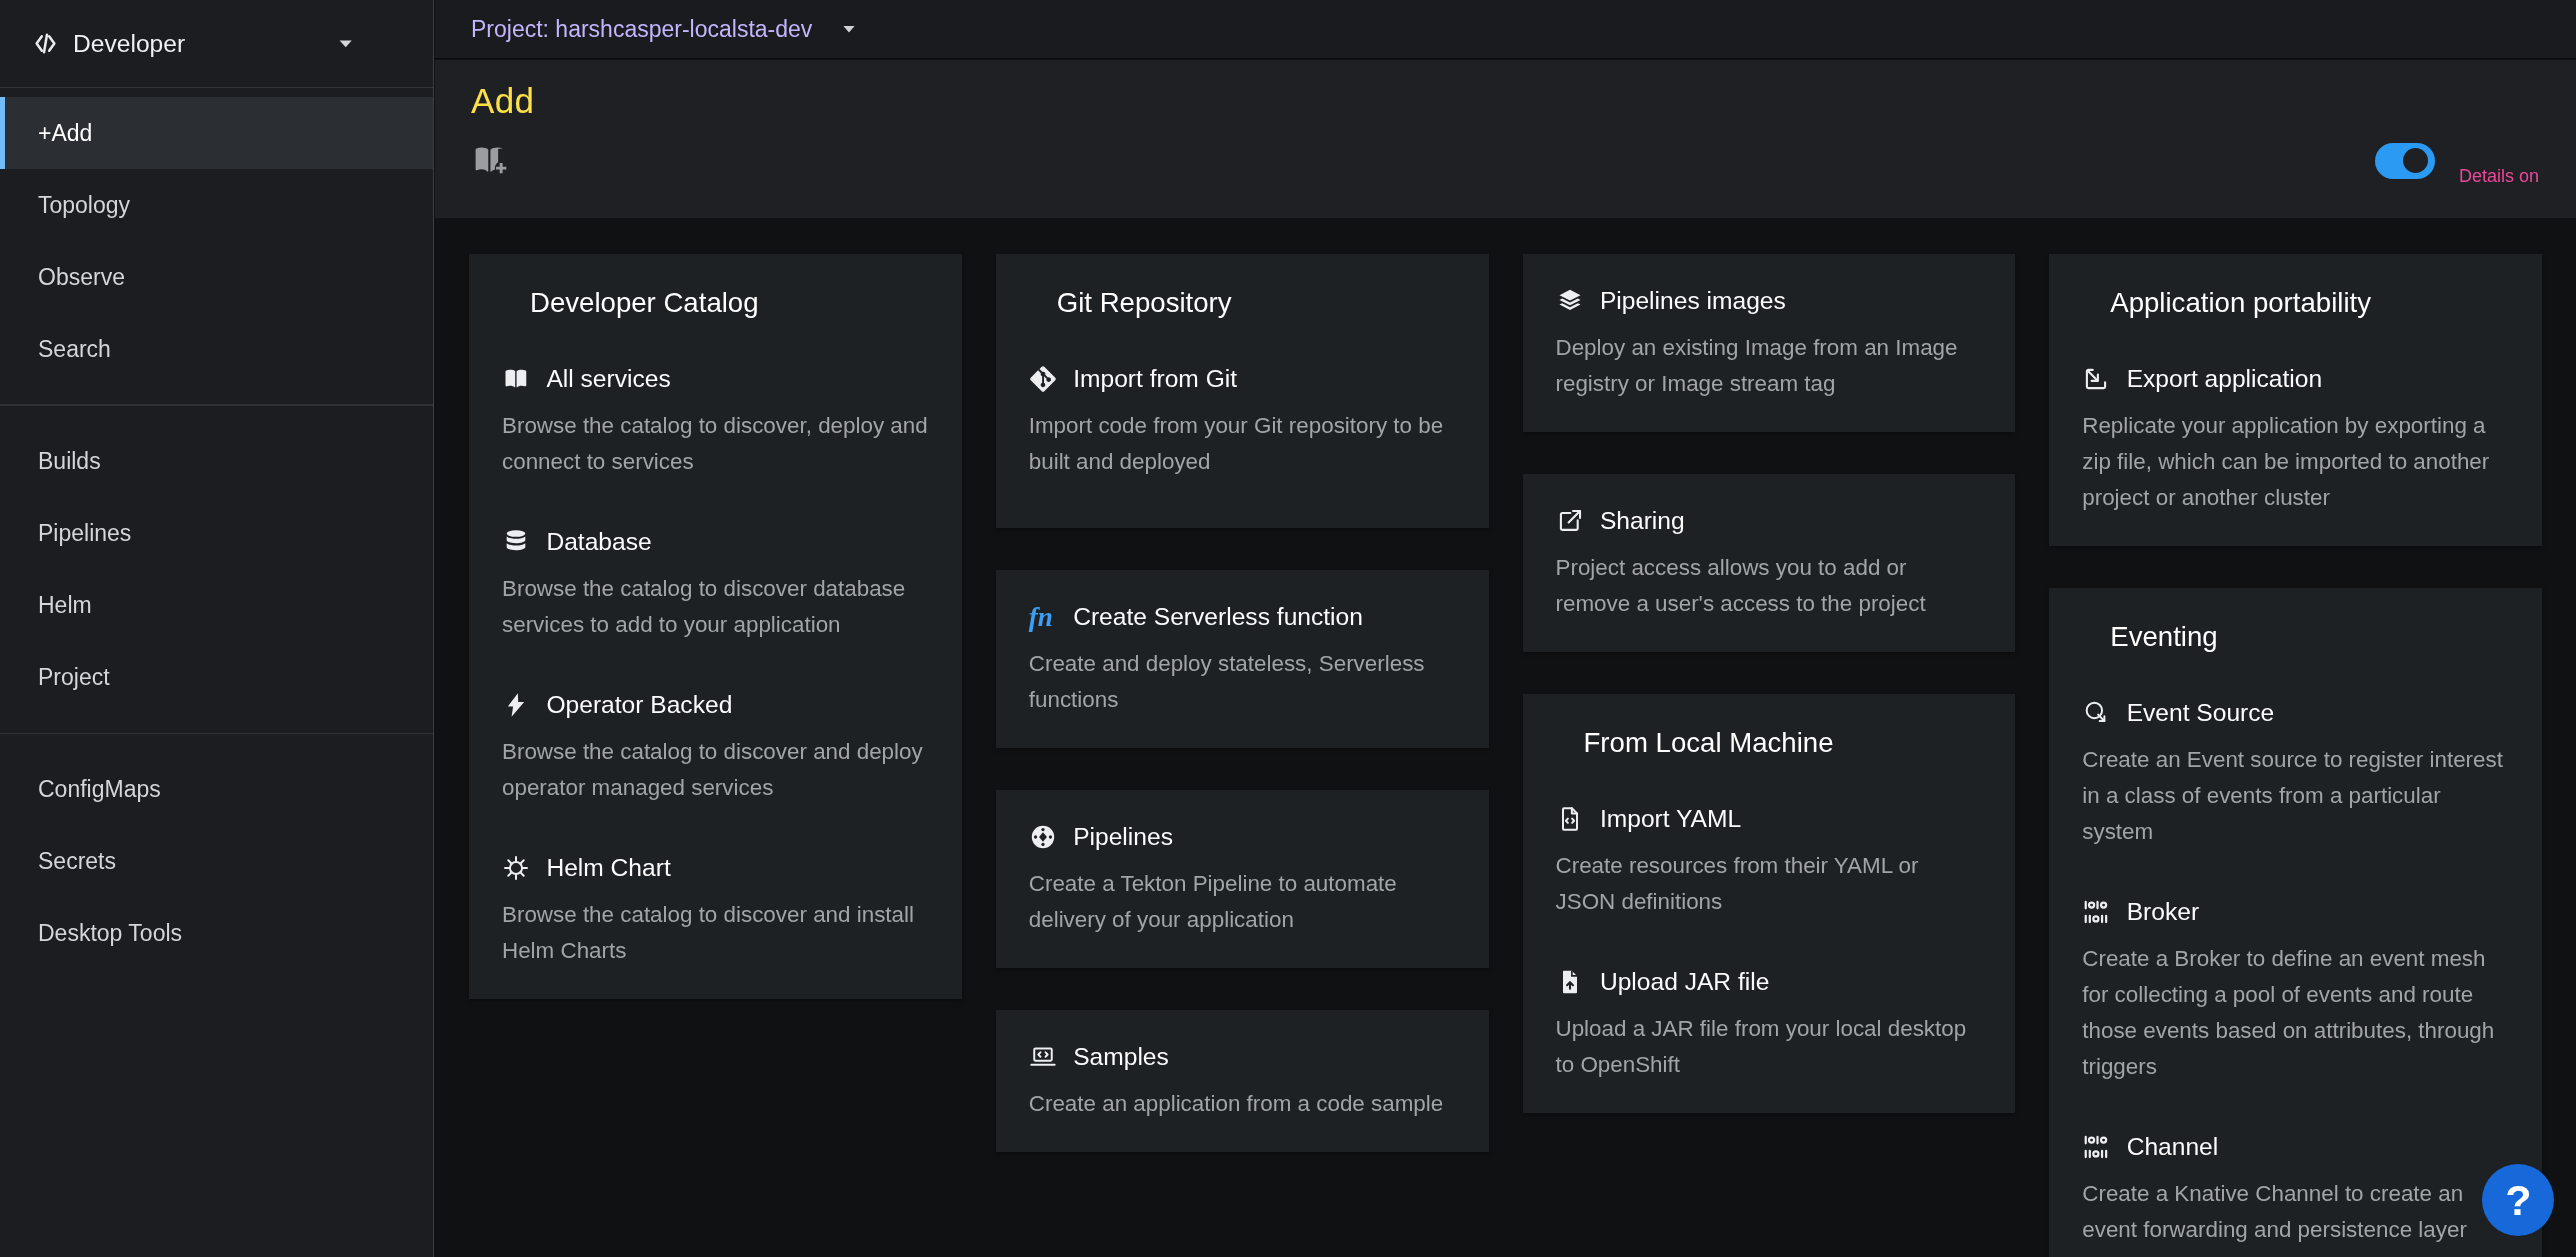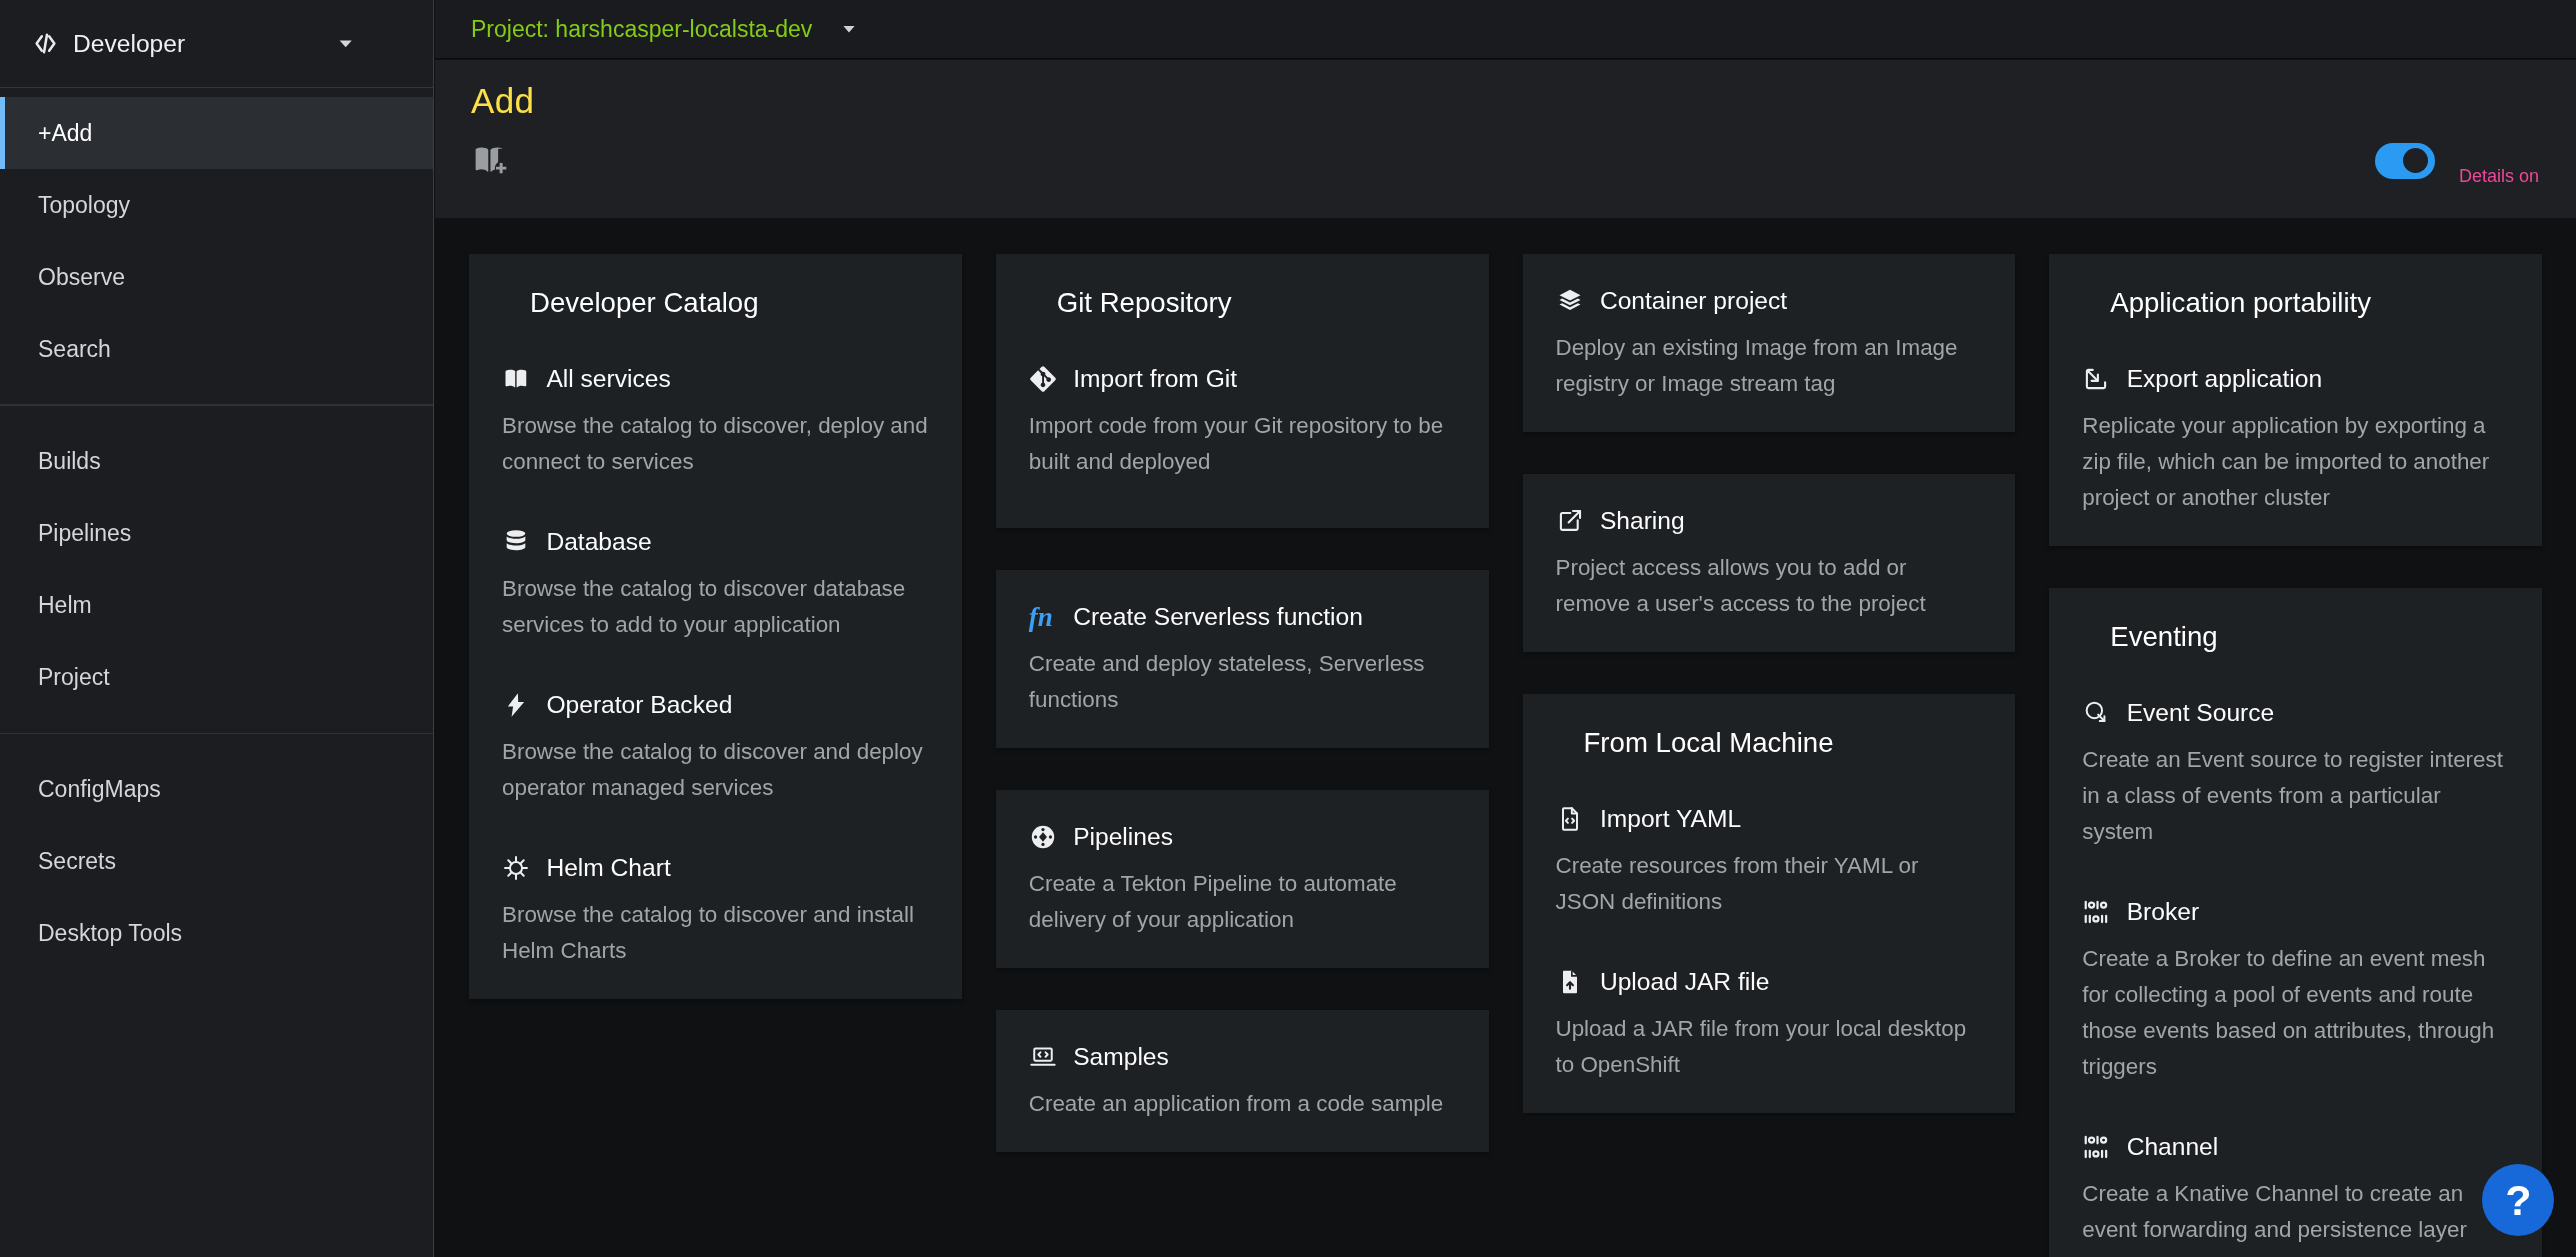--- a/index.html
+++ b/index.html
@@ -32,21 +32,21 @@
     background:#2b2e33; color:#ffffff; border-left:5.2px solid #73bcf7;
   }
   .nav-divider { height:1.5px; background:#2e3136; margin:19.4px 0; }
   
   .topbar {
     position:absolute; left:435px; top:0; right:0; height:59px;
     background:#191b1e; border-bottom:1.5px solid #0a0b0c;
     display:flex; align-items:center; padding-left:36px;
   }
   .proj { display:flex; align-items:center; background:none; border:none; cursor:pointer; }
-  .proj-label { font-size:23px; color:#84cc16; font-family:"Liberation Sans", sans-serif; }
+  .proj-label { font-size:23px; color:#c4b5fd; font-family:"Liberation Sans", sans-serif; }
   .proj-caret { width:18px; height:18px; color:#cfd1d3; margin-left:28px; }
   
   .page-head {
     position:absolute; left:435px; top:60px; right:0; height:158px;
     background:#1e2024; padding:21px 37px 0 36px;
   }
   .page-title { font-size:35px; font-weight:500; color:#fde047; letter-spacing:0.4px; }
   .head-row { display:flex; align-items:center; justify-content:space-between; margin-top:13.4px; }
   .book-plus { width:37px; height:37px; color:#9b9ea1; cursor:pointer; }
   .details { display:flex; align-items:center; }
@@ -278,21 +278,21 @@
     <section class="card">
       <div class="item">
         <div class="item-head">
           <span class="it-icon">
               <svg viewBox="0 0 24 24" fill="currentColor">
                 <path d="M12 2.4 21 7l-9 4.6L3 7z"></path>
                 <path d="M5.3 9.9 3 11.1l9 4.6 9-4.6-2.3-1.2L12 13.3z"></path>
                 <path d="M5.3 13.9 3 15.1l9 4.6 9-4.6-2.3-1.2L12 17.3z"></path>
               </svg>
             </span>
-          <span class="it-label">Container project</span>
+          <span class="it-label">Pipelines images</span>
         </div>
         <p class="it-desc">Deploy an existing Image from an Image registry or Image stream tag</p>
       </div>
     </section>
     <section class="card">
       <div class="item">
         <div class="item-head">
           <span class="it-icon">
               <svg viewBox="0 0 24 24" fill="none" stroke="currentColor" stroke-linecap="round" stroke-linejoin="round" stroke-width="1.8">
                 <path d="M12.3 5.2H5.4c-.66 0-1.2.54-1.2 1.2v12c0 .66.54 1.2 1.2 1.2h12c.66 0 1.2-.54 1.2-1.2v-6.9"></path>

